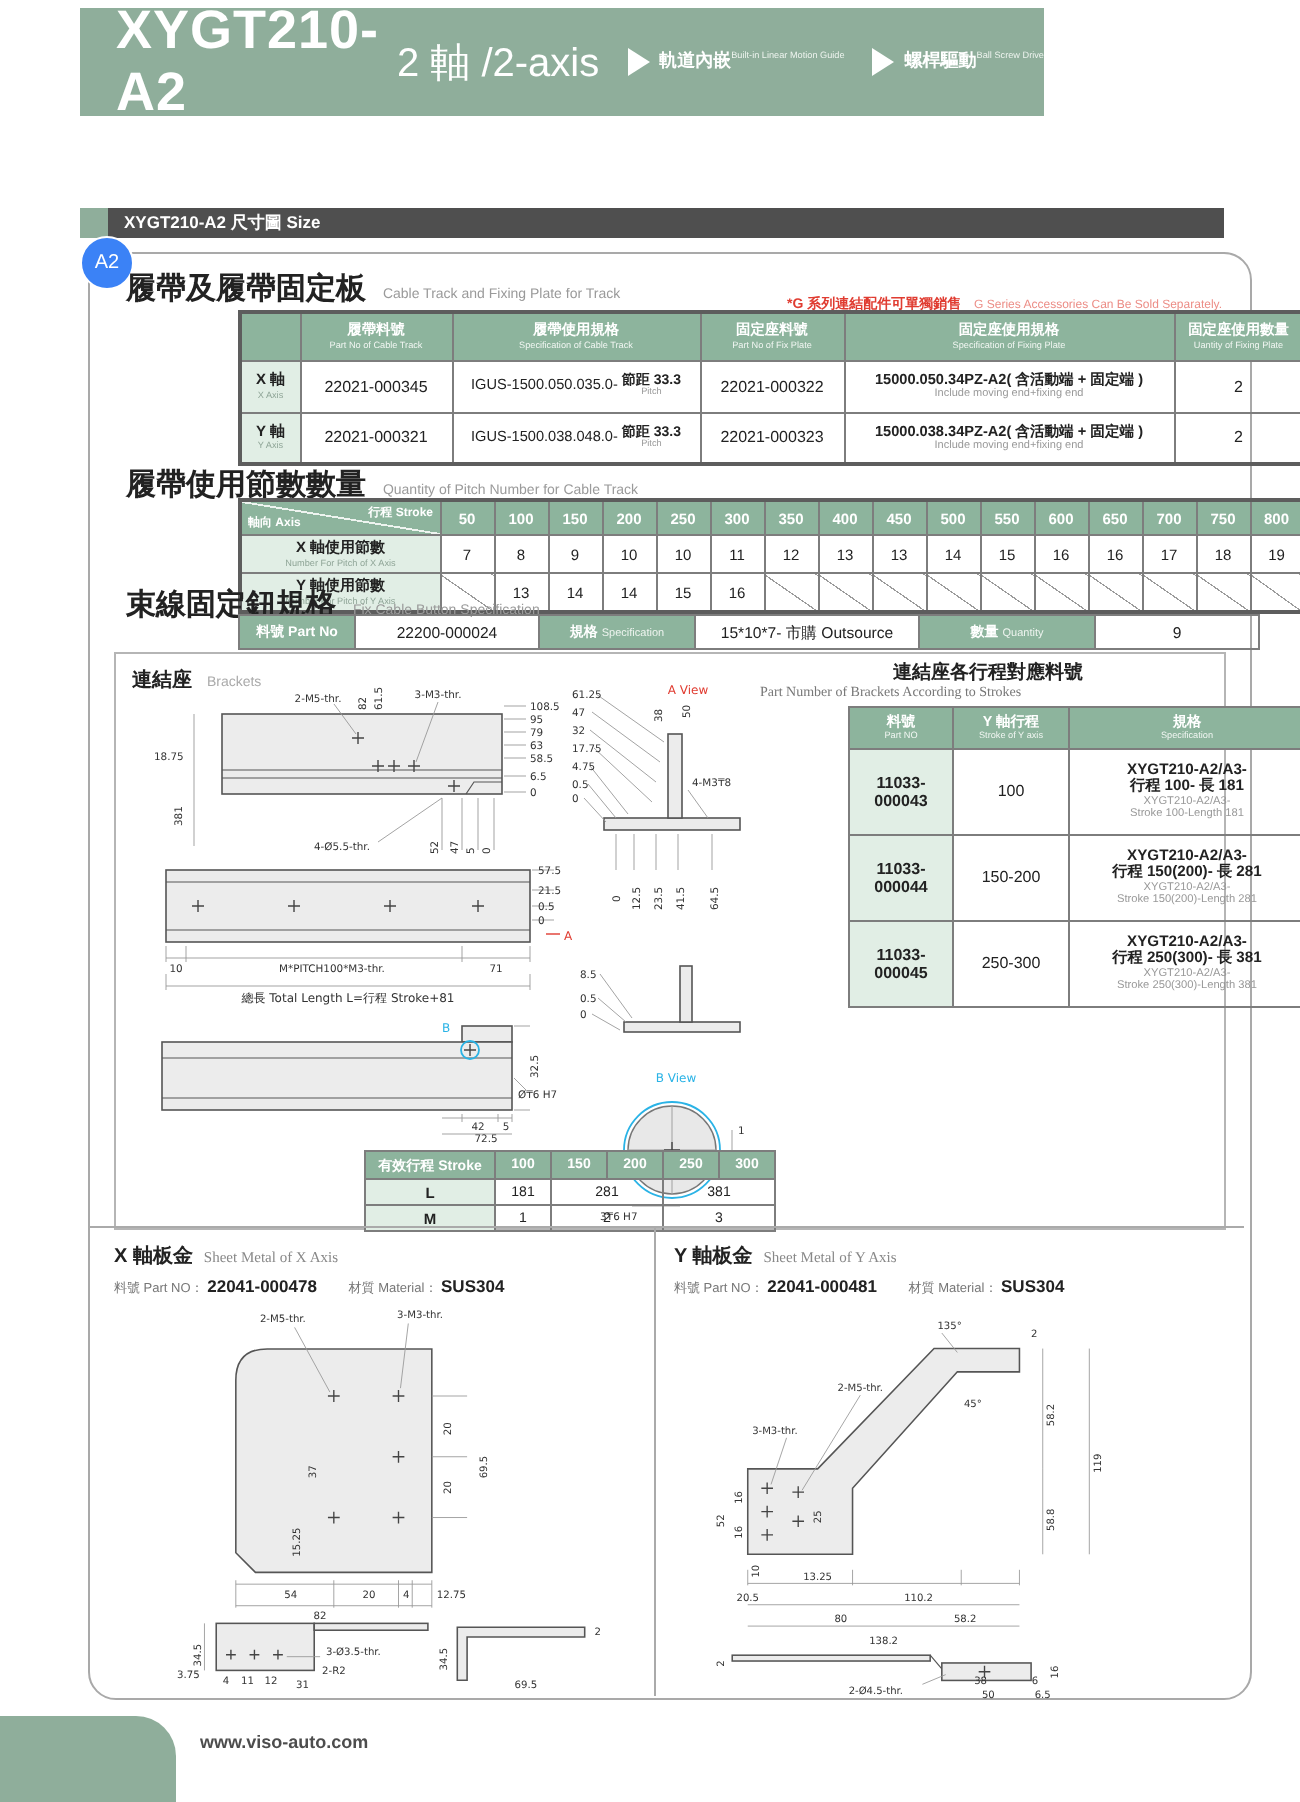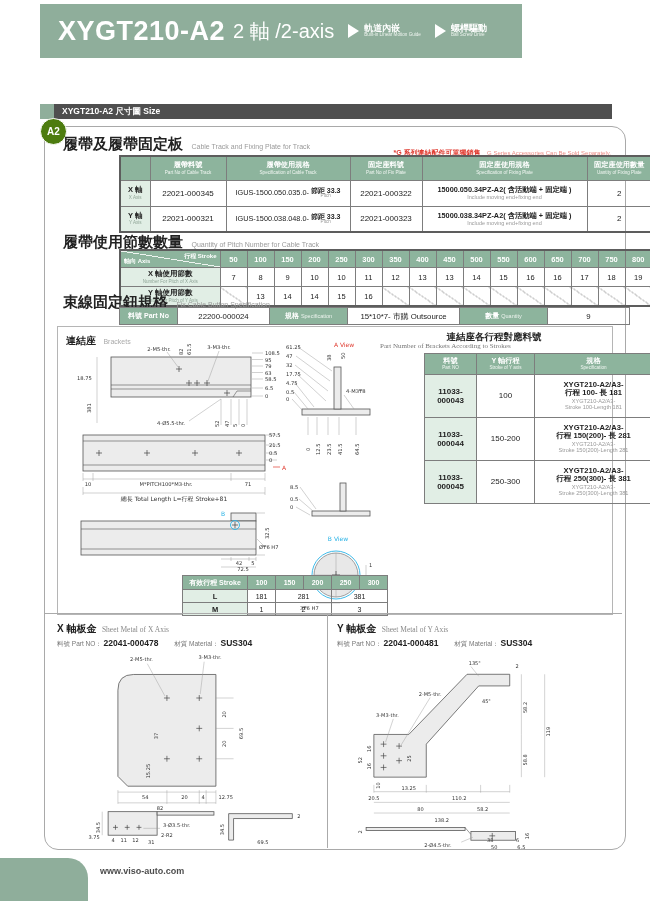--- a/index.html
+++ b/index.html
@@ -6,32 +6,32 @@
   .page{position:relative;width:650px;height:901px;background:#fff;overflow:hidden;
         font-family:"Liberation Sans",sans-serif;color:#222;}
   
   .hdr{position:absolute;left:40px;top:4px;width:482px;height:54px;background:#8fae9b;
        display:flex;align-items:center;}
   .hdr-title{font-size:27px;font-weight:bold;color:#fff;margin-left:18px;letter-spacing:.5px;}
   .hdr-sub{font-size:20px;color:#fff;margin-left:8px;white-space:nowrap;}
   .badge{display:flex;align-items:center;margin-left:14px;}
   .tri{width:0;height:0;border-top:7px solid transparent;border-bottom:7px solid transparent;
        border-left:11px solid #fff;margin-right:5px;}
-  .b-txt{display:flex;flex-direction:column;line-height:1.05;}
+  .b-txt{display:flex;line-height:1.05;}
   .b-zh{font-size:9px;font-weight:bold;color:#fff;white-space:nowrap;}
   .b-en{font-size:4.6px;color:#eef4ef;white-space:nowrap;}
   
   .secbar{position:absolute;left:40px;top:104px;width:572px;height:15px;background:#4f4f4f;}
   .secbar-sq{position:absolute;left:0;top:0;width:14px;height:15px;background:#8fae9b;}
   .secbar span.t{position:absolute;left:22px;top:2px;font-size:8.5px;font-weight:bold;color:#fff;}
   
   .mainbox{position:absolute;left:44px;top:126px;width:580px;height:722px;
            border:1.5px solid #a9a9a9;border-radius:14px;background:#fff;}
   .a2badge{position:absolute;left:-5px;top:-9px;width:25px;height:25px;border-radius:50%;
-           background:#4d7c0f;color:#fff;font-size:10px;font-weight:bold;
+           background:#3b82f6;color:#fff;font-size:10px;font-weight:normal;
            display:flex;align-items:center;justify-content:center;border:1.5px solid #fff;}
   .sec-t{position:absolute;white-space:nowrap;}
   .sec-t .zh{font-size:15px;font-weight:bold;color:#222;}
   .sec-t .en{font-size:7px;color:#9a9a9a;margin-left:4px;}
   .note{position:absolute;right:14px;top:14px;white-space:nowrap;}
   .note .nz{font-size:7px;font-weight:bold;color:#e03c31;}
   .note .ne{font-size:6px;color:#ec8d86;margin-left:2px;}
   
   table{border-collapse:collapse;table-layout:fixed;margin-left:44px;}
   td,th{border:1px solid #7d7d7d;padding:0;text-align:center;vertical-align:middle;overflow:hidden;}

